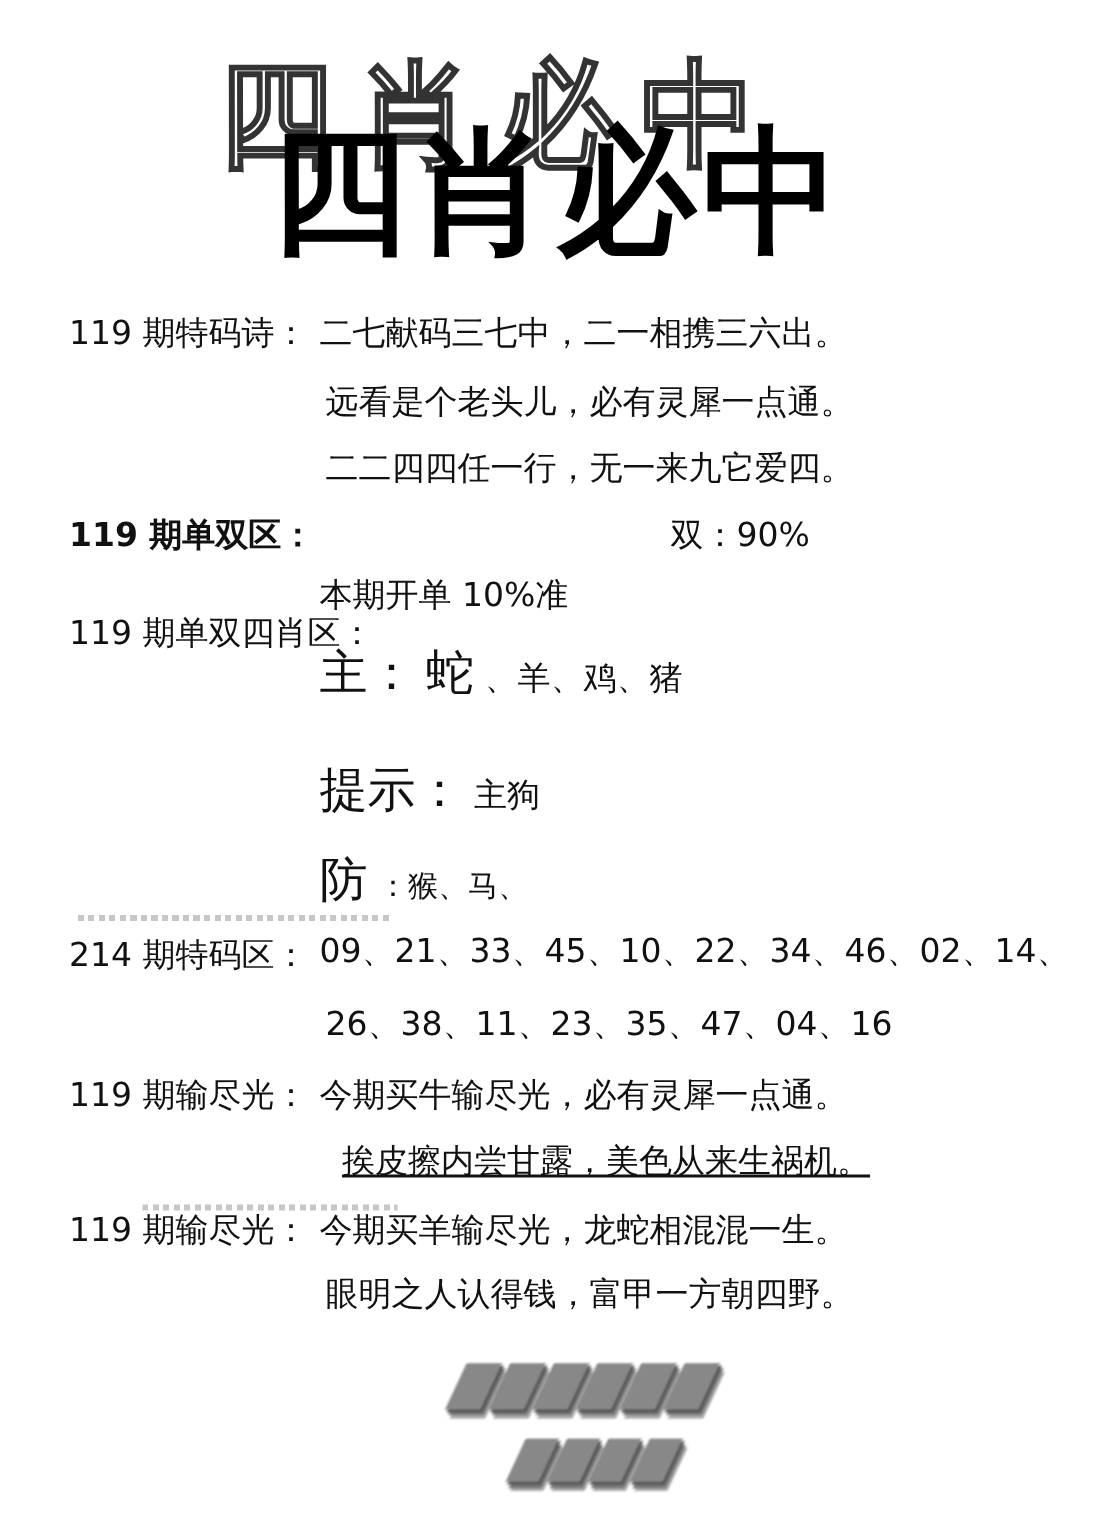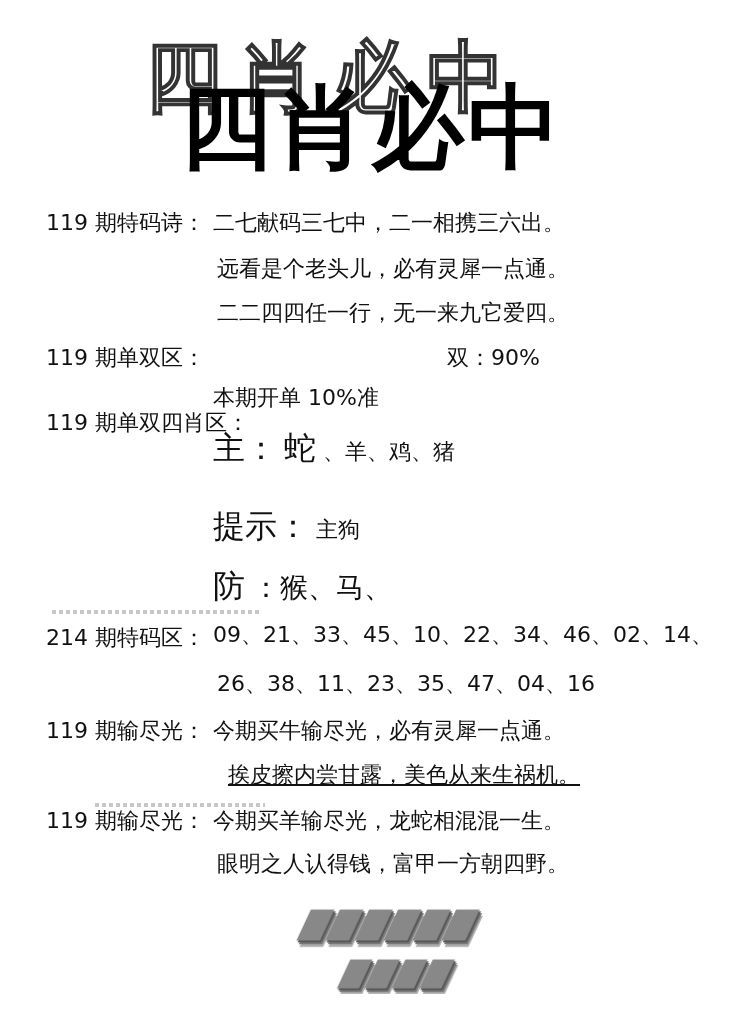--- a/index.html
+++ b/index.html
@@ -12,21 +12,21 @@
     position: absolute; left: 5px; top: 8px; font-size: 78px; letter-spacing: 16px;
     color: #ffffff; -webkit-text-stroke: 1.5px #333333; font-weight: bold;
     white-space: nowrap; line-height: 1;
   }
   .title-main {
     position: absolute; left: 40px; top: 52px; font-size: 92px; letter-spacing: 4px;
     color: #000000; font-weight: bold; white-space: nowrap; line-height: 1;
   }
   .line { position: absolute; font-size: 22px; white-space: nowrap; line-height: 1; }
   .big { font-size: 32px; }
-  .mid { font-size: 28px; }
+  .mid { font-size: 20px; }
   .faint-row {
     position: absolute; height: 4px;
     background: repeating-linear-gradient(90deg, #999 0 4px, transparent 4px 7px);
     opacity: 0.55;
   }
   .stamp {
     position: absolute; font-weight: bold; color: #888; white-space: nowrap;
     text-shadow: 2px 2px 0 #555, 4px 4px 0 #777, 6px 6px 0 #aaa;
     transform: skewX(-25deg); letter-spacing: 6px; filter: blur(0.6px);
   }
@@ -37,21 +37,21 @@
 <div class="title-wrap">
   <div class="title-outline">四肖必中</div>
   <div class="title-main">四肖必中</div>
 </div>
 
 <div class="line" style="left:46px; top:212px;">119 期特码诗：</div>
 <div class="line" style="left:213px; top:212px;">二七献码三七中，二一相携三六出。</div>
 <div class="line" style="left:217px; top:258px;">远看是个老头儿，必有灵犀一点通。</div>
 <div class="line" style="left:217px; top:302px;text-align:right;">二二四四任一行，无一来九它爱四。</div>
 
-<div class="line" style="left:46px; top:347px;">119 期单双区：</div>
+<div class="line" style="left:46px; top:347px;font-weight:bold;">119 期单双区：</div>
 <div class="line" style="left:213px; top:347px;margin-top:40px;">本期开单 10%准</div>
 <div class="line" style="left:447px; top:347px;">双：90%</div>
 
 <div class="line" style="left:46px; top:412px;">119 期单双四肖区：</div>
 <div class="line" style="left:213px; top:432px;">
   <span class="big">主：</span>
   <span class="big">蛇</span>
   <span>、羊、鸡、猪</span>
 </div>
 <div class="line" style="left:213px; top:510px;">

